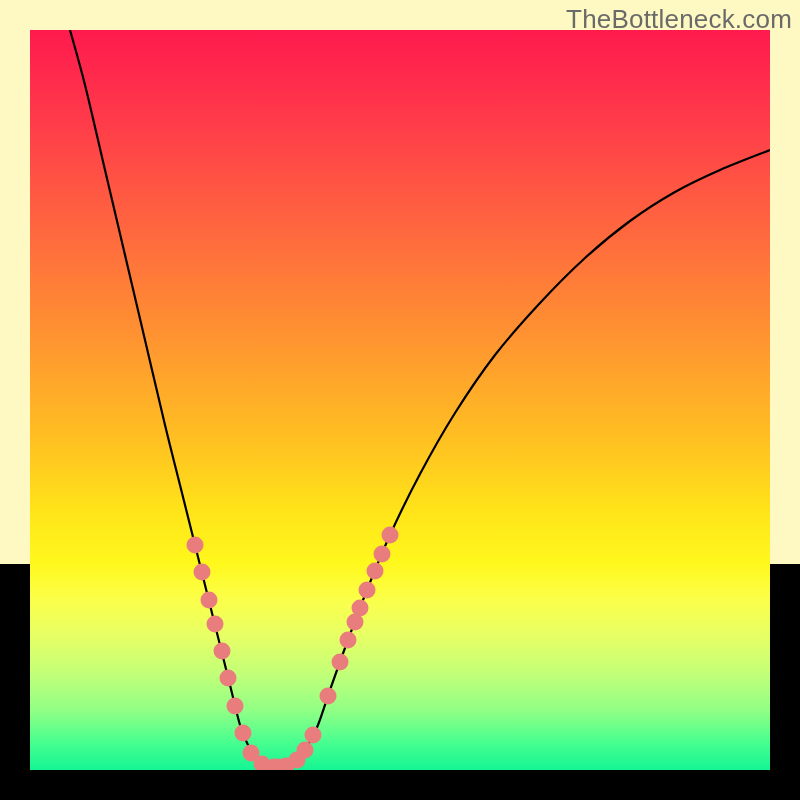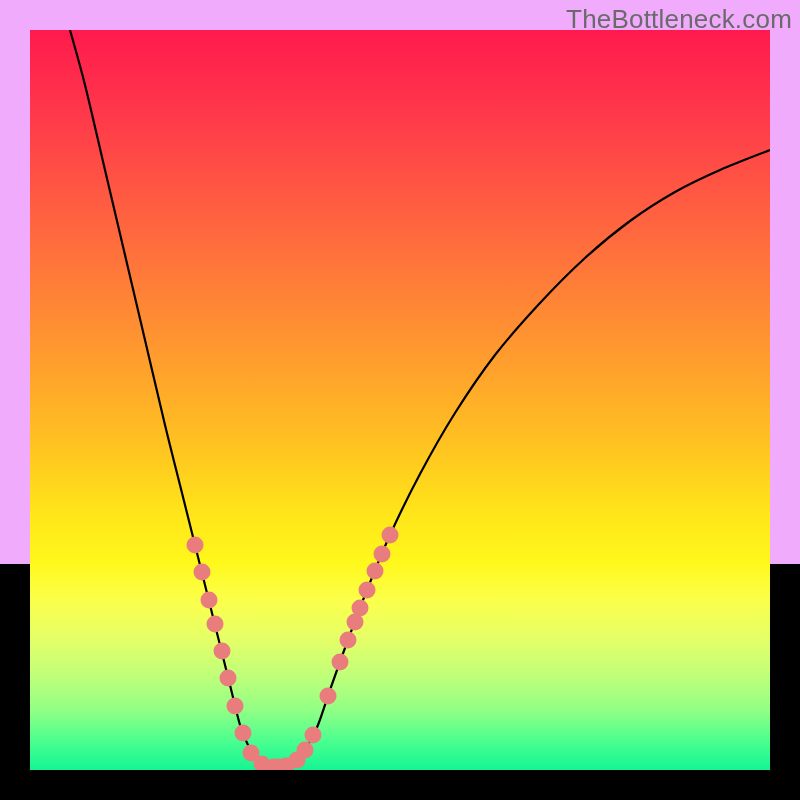--- a/index.html
+++ b/index.html
@@ -8,21 +8,21 @@
     width: 800px;
     height: 800px;
     overflow: hidden;
     background: #000;
     font-family: Arial, Helvetica, sans-serif;
   }
   .chart-container {
     position: relative;
     width: 800px;
     height: 564px;
-    background: #f0abfc;
+    background: #fef9c3;
   }
   .plot-area {
     position: absolute;
     left: 30px;
     top: 30px;
     width: 740px;
     height: 740px;
     background: linear-gradient(
       to bottom,
       #ff1a4d 0%,

